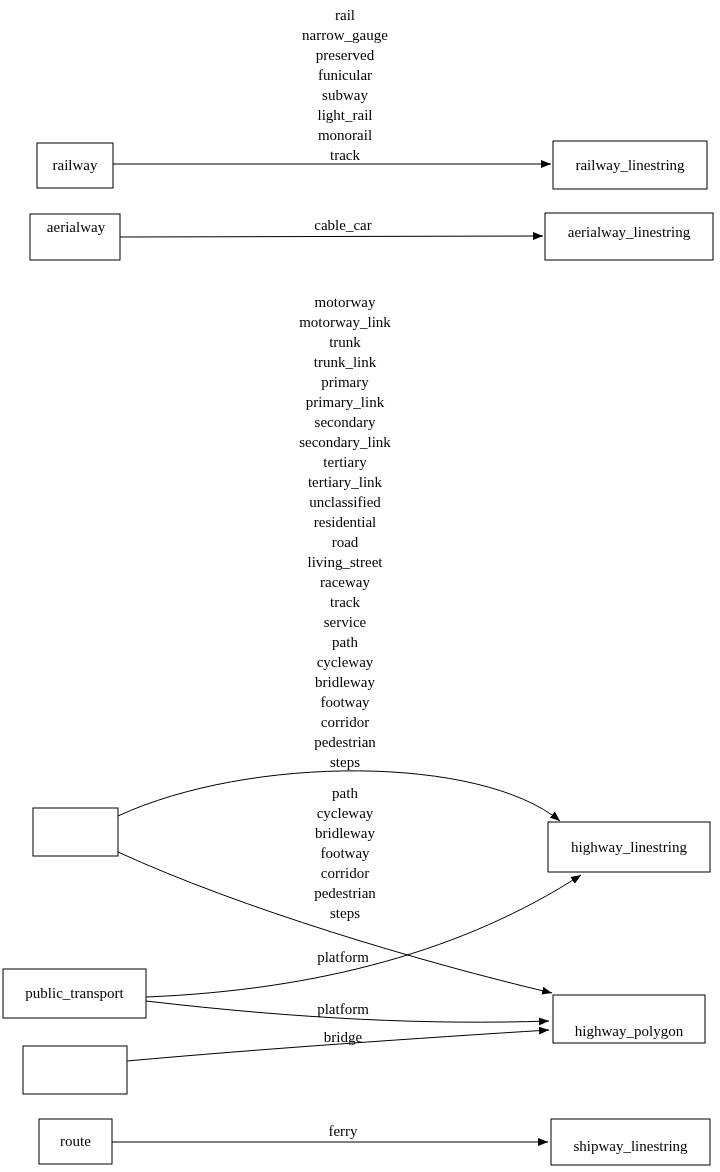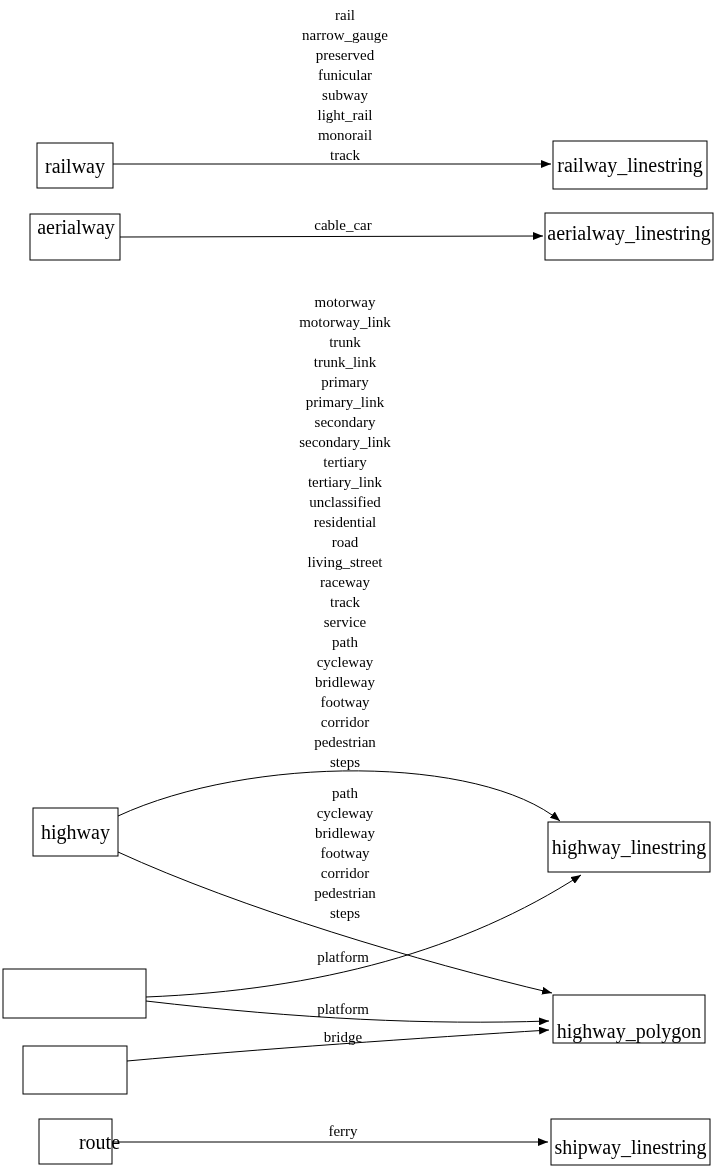--- a/index.html
+++ b/index.html
@@ -23,21 +23,21 @@
   .canvas svg {
     position: absolute;
     top: 0;
     left: 0;
   }
   .node-label {
     position: absolute;
     display: flex;
     align-items: center;
     justify-content: center;
-    font-size: 20px;
+    font-size: 15px;
     line-height: 1;
     white-space: nowrap;
   }
   .edge-label {
     position: absolute;
     transform: translateX(-50%);
     text-align: center;
     font-size: 15px;
     line-height: 20px;
     white-space: pre-line;
@@ -76,22 +76,22 @@
       <rect x="553" y="141" width="154" height="48"></rect>
       <rect x="545" y="213" width="168" height="47"></rect>
       <rect x="548" y="822" width="162" height="50"></rect>
       <rect x="553" y="995" width="152" height="48"></rect>
       <rect x="551" y="1119" width="159" height="46"></rect>
     </g>
   </svg>
 
   <div class="node-label" style="left:37px;  top:143px;  width:76px;  height:45px;">railway</div>
   <div class="node-label" style="left:30px;  top:204px;  width:92px;  height:46px;">aerialway</div>
-  <div class="node-label" style="left:33px;  top:808px;  width:85px;  height:48px;">highway</div>
-  <div class="node-label" style="left:39px;  top:1119px; width:73px;  height:45px;margin-left:24px;">route</div>
+  <div class="node-label" style="left:3px;   top:969px;  width:143px; height:49px;">public_transport</div>
+  <div class="node-label" style="left:39px;  top:1119px; width:73px;  height:45px;">route</div>
   <div class="node-label" style="left:553px; top:141px;  width:154px; height:48px;">railway_linestring</div>
   <div class="node-label" style="left:545px; top:213px;  width:168px; height:39px;">aerialway_linestring</div>
   <div class="node-label" style="left:548px; top:822px;  width:162px; height:50px;">highway_linestring</div>
   <div class="node-label" style="left:553px; top:995px;  width:152px; height:48px;margin-top:12px;">highway_polygon</div>
   <div class="node-label" style="left:551px; top:1119px; width:159px; height:55px;">shipway_linestring</div>
 
   <div class="edge-label" style="left:345px; top:5px;">rail
 narrow_gauge
 preserved
 funicular

